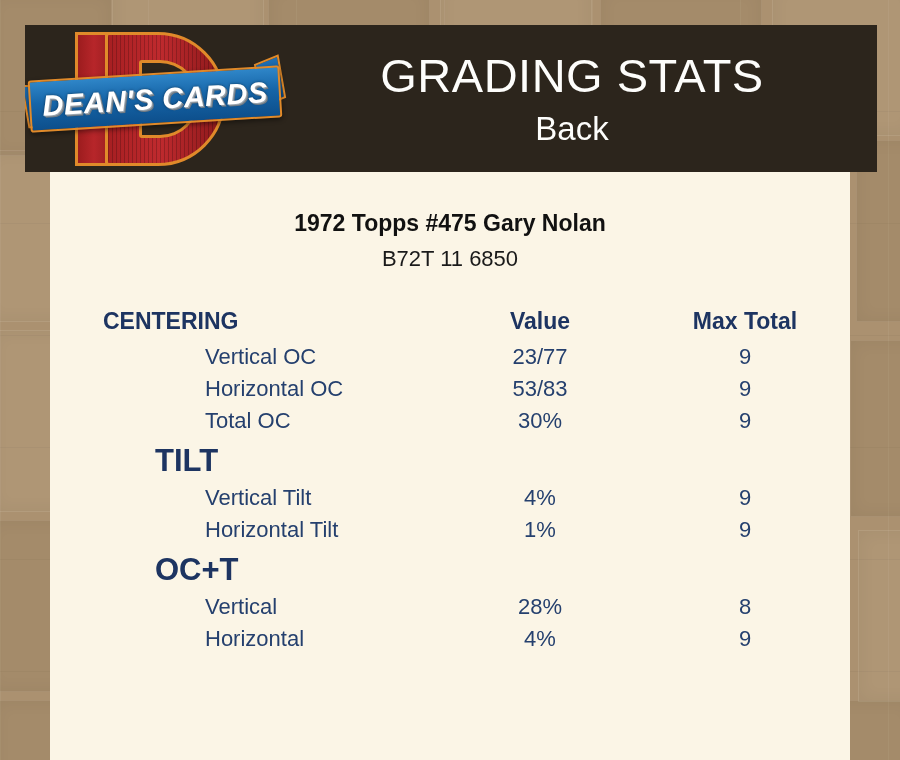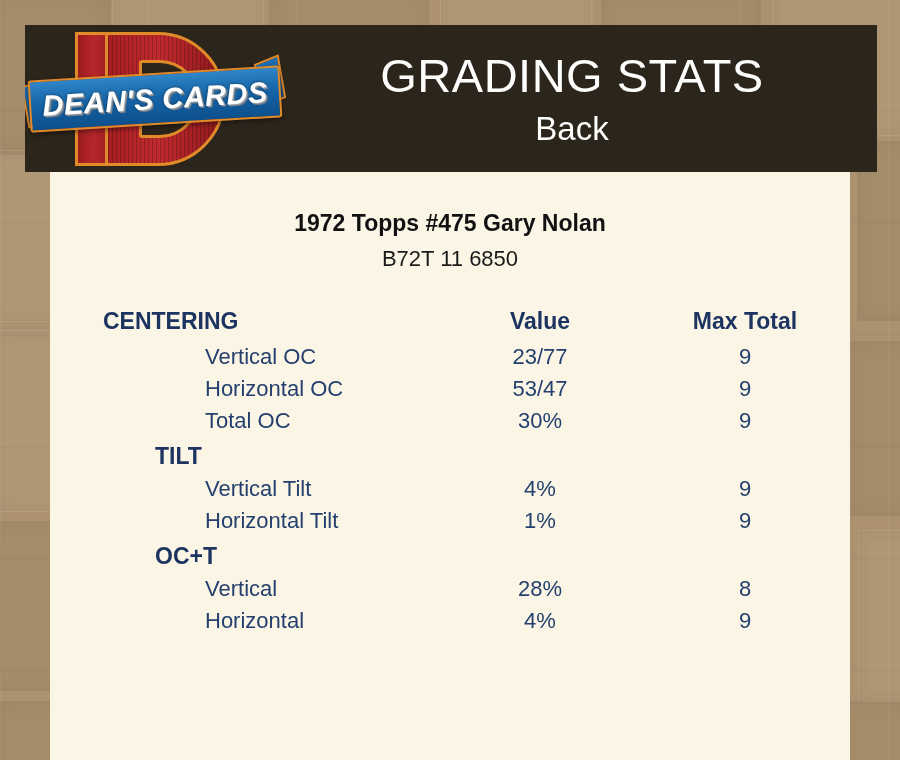--- a/index.html
+++ b/index.html
@@ -210,21 +210,21 @@
   #stats th.h-value   { text-align: center; }
   #stats th.h-grade   { text-align: center; }
 
   #stats td {
     font-size: 22px;
     padding: 3px 16px;
     color: #25406e;
   }
   #stats tr.section-row td {
     font-weight: bold;
-    font-size: 23px;
+    font-size: 31px;
     color: #1d3461;
     text-align: left;
     padding-left: 105px;
     padding-top: 6px;
   }
   #stats td.t-label { text-align: left; padding-left: 155px; }
   #stats td.t-value { text-align: center; }
   #stats td.t-grade { text-align: center; }
 </style>
 </head>
@@ -297,21 +297,21 @@
         </tr>
       </thead>
       <tbody id="stats-body">
           <tr>
             <td class="t-label">Vertical OC</td>
             <td class="t-value">23/77</td>
             <td class="t-grade">9</td>
           </tr>
           <tr>
             <td class="t-label">Horizontal OC</td>
-            <td class="t-value">53/47</td>
+            <td class="t-value">53/83</td>
             <td class="t-grade">9</td>
           </tr>
           <tr>
             <td class="t-label">Total OC</td>
             <td class="t-value">30%</td>
             <td class="t-grade">9</td>
           </tr>
           <tr class="section-row">
             <td colspan="3">TILT</td>
           </tr>

